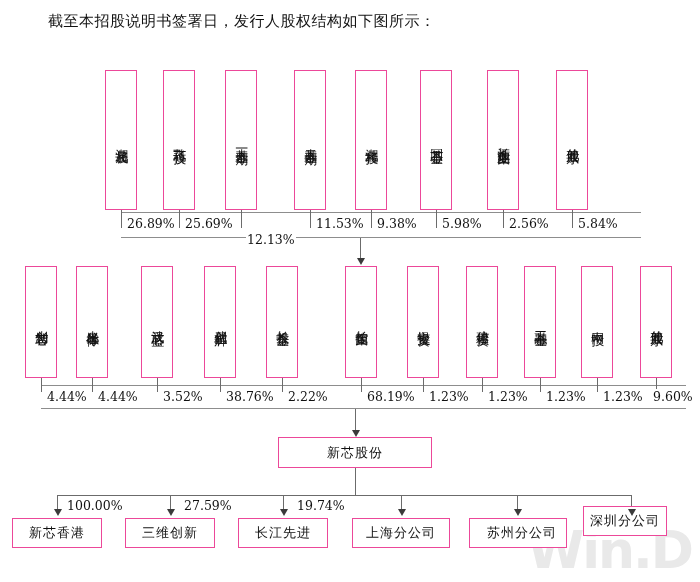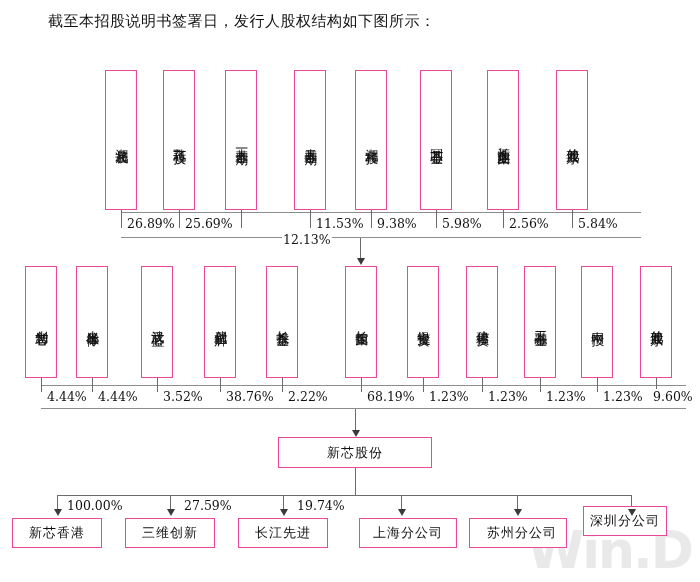--- a/index.html
+++ b/index.html
@@ -150,21 +150,21 @@
 <div class="vline" style="left:310px; top:210px; height:18px;"></div>
 <div class="vline" style="left:371px; top:210px; height:18px;"></div>
 <div class="vline" style="left:436px; top:210px; height:18px;"></div>
 <div class="vline" style="left:503px; top:210px; height:18px;"></div>
 <div class="vline" style="left:572px; top:210px; height:18px;"></div>
 
 <div class="ledger" style="left:121px; top:212px; width:520px; height:26px;"></div>
 
 <div class="pct" style="left:126px; top:216px;">26.89%</div>
 <div class="pct" style="left:184px; top:216px;">25.69%</div>
-<div class="pct" style="left:246px; top:232px;margin-left:36px;">12.13%</div>
+<div class="pct" style="left:246px; top:232px;">12.13%</div>
 <div class="pct" style="left:315px; top:216px;">11.53%</div>
 <div class="pct" style="left:376px; top:216px;">9.38%</div>
 <div class="pct" style="left:441px; top:216px;">5.98%</div>
 <div class="pct" style="left:508px; top:216px;">2.56%</div>
 <div class="pct" style="left:577px; top:216px;">5.84%</div>
 
 <div class="vline" style="left:360px; top:238px; height:24px;"></div>
 <div class="arrow" style="left:356.5px; top:258px;"></div>
 
 <div class="node node-v" style="left:25px; top:266px; width:32px; height:112px;">
@@ -257,21 +257,21 @@
 
 <div class="node node-h" style="left:12px; top:518px; width:90px; height:30px;">
   <span>新芯香港</span>
 </div>
 <div class="node node-h" style="left:125px; top:518px; width:90px; height:30px;">
   <span>三维创新</span>
 </div>
 <div class="node node-h" style="left:238px; top:518px; width:90px; height:30px;">
   <span>长江先进</span>
 </div>
-<div class="node node-h" style="left:352px; top:518px; width:98px; height:30px;margin-left:7px;">
+<div class="node node-h" style="left:352px; top:518px; width:98px; height:30px;">
   <span>上海分公司</span>
 </div>
 <div class="node node-h" style="left:469px; top:518px; width:98px; height:30px;padding-left:8px;">
   <span>苏州分公司</span>
 </div>
 <div class="node node-h" style="left:583px; top:506px; width:84px; height:30px;">
   <span>深圳分公司</span>
 </div>
 
 </body></html>

